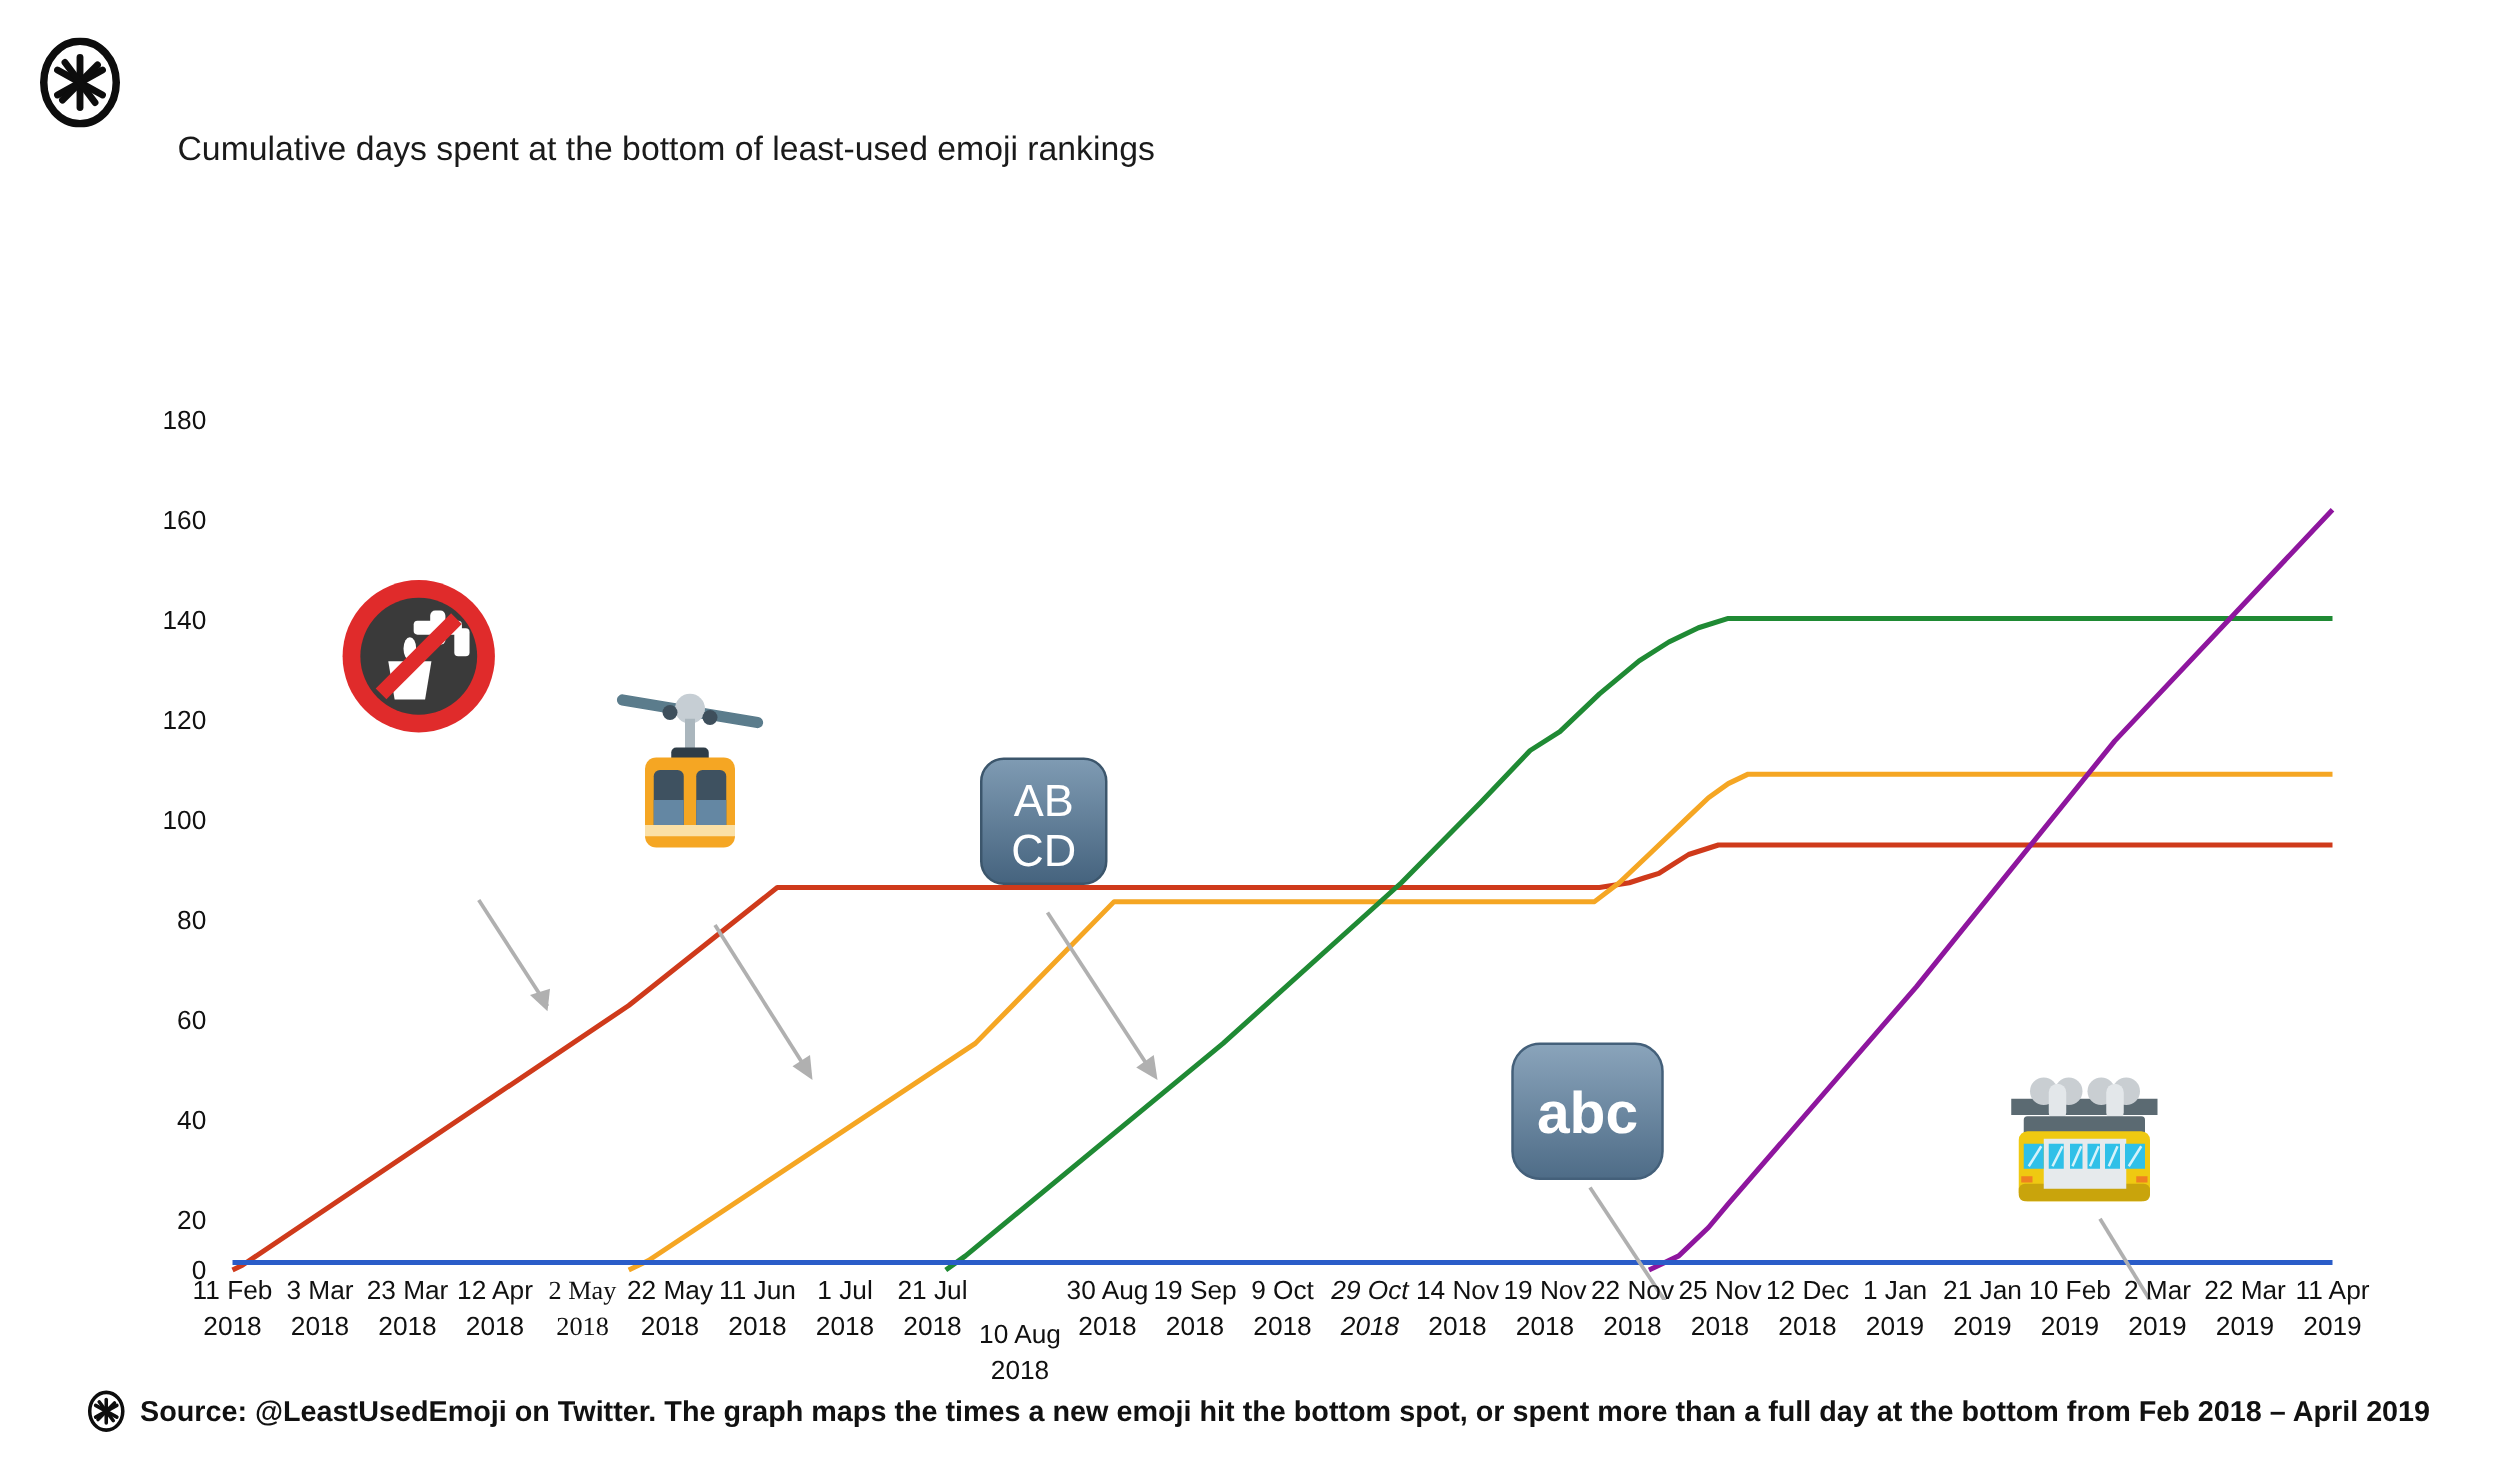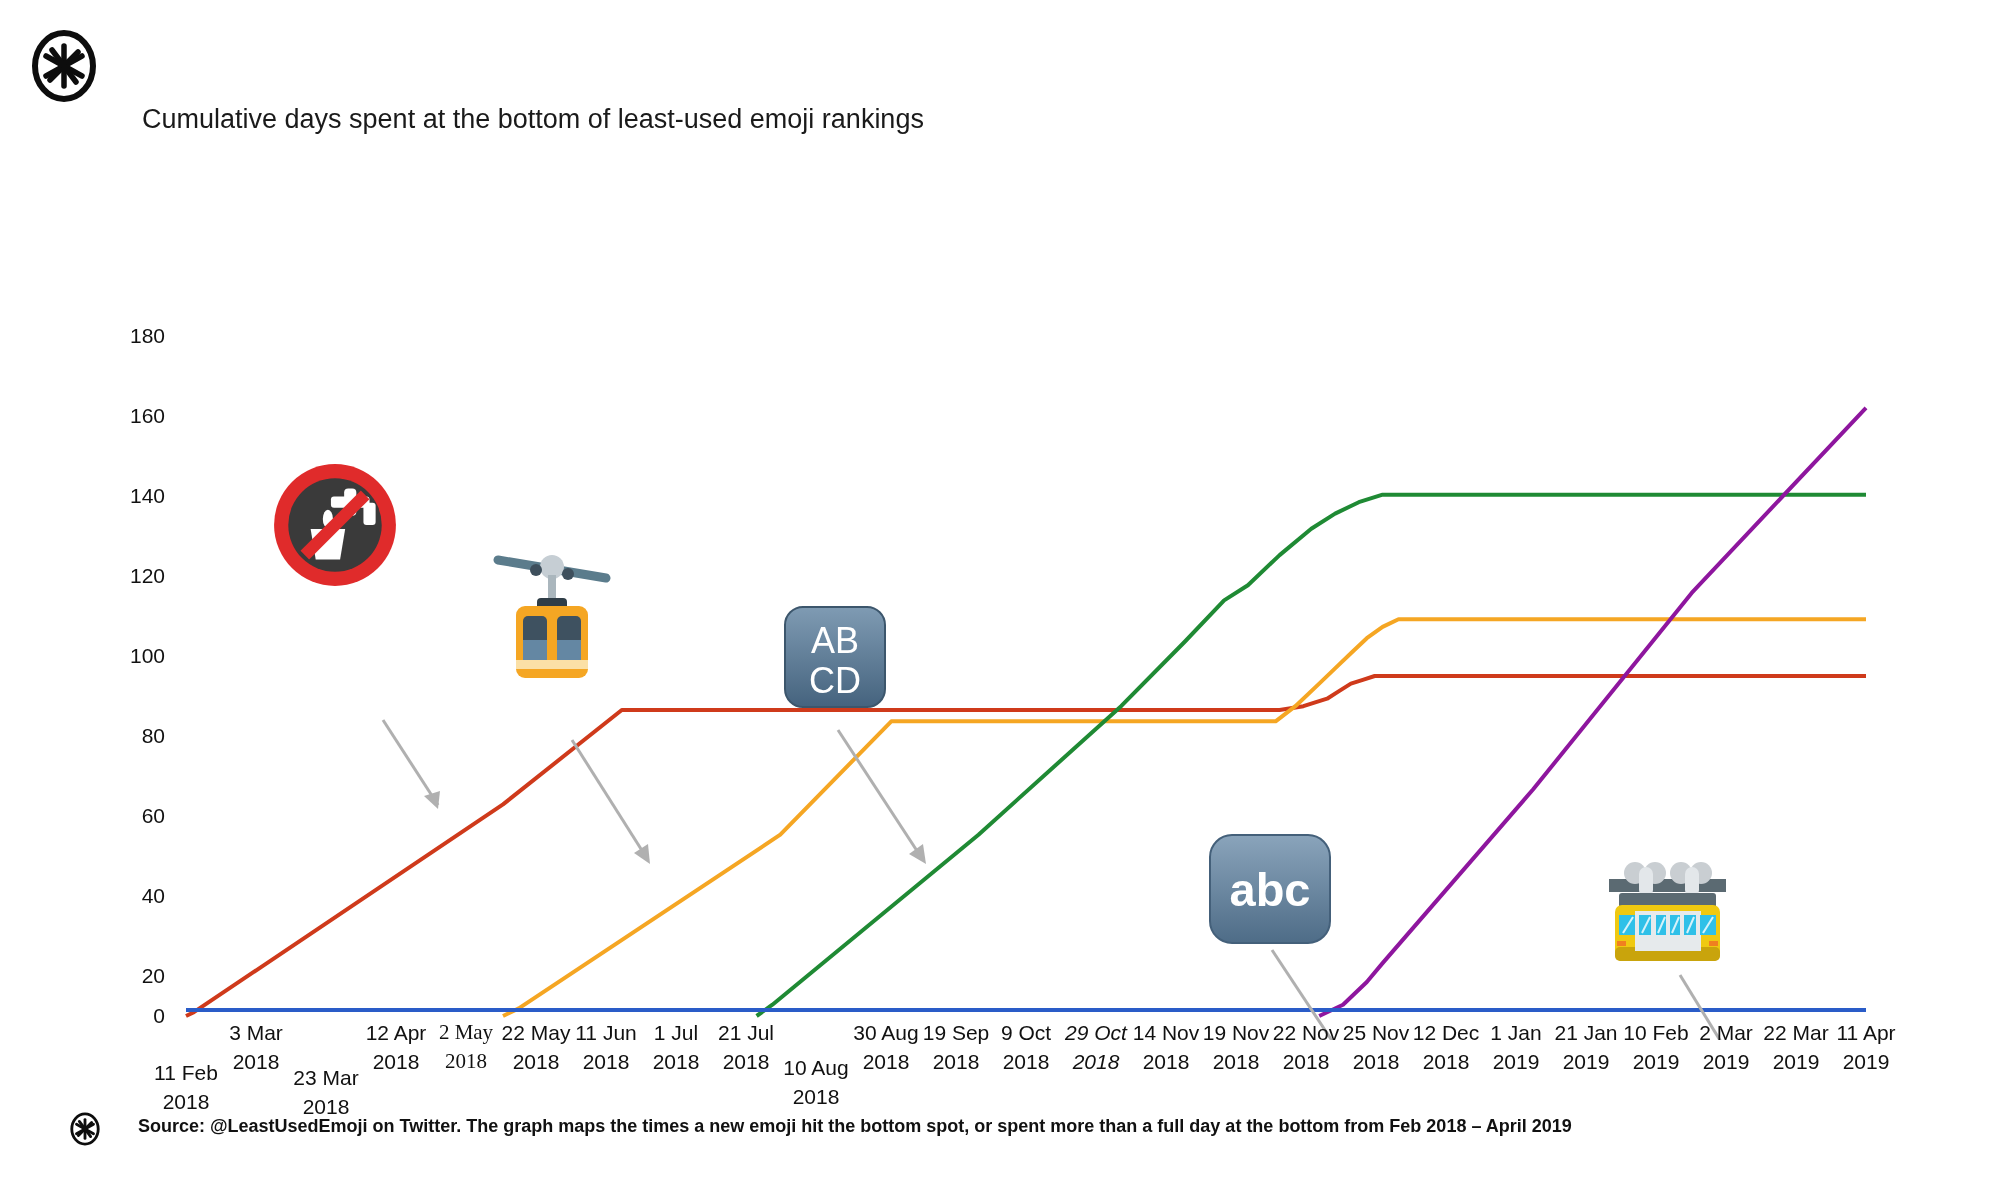--- a/index.html
+++ b/index.html
@@ -124,25 +124,24 @@
     position: absolute;
     left: 68px;
     top: 4px;
     width: 34px;
     height: 34px;
   }
   #source-text {
     position: absolute;
     left: 112px;
     top: 8px;
-    font-size: 18px;
+    font-size: 23px;
     font-weight: bold;
     color: #111111;
     white-space: nowrap;
-    margin-left: 26px;
   }
 </style>
 </head>
 <body>
 
 <div id="header">
 
   <svg id="brand-logo" viewBox="0 0 72 72">
     <ellipse cx="36" cy="36" rx="29" ry="33" fill="none" stroke="#0d0d0d" stroke-width="6"></ellipse>
     <g stroke="#0d0d0d" stroke-width="5.5" stroke-linecap="round">
@@ -284,29 +283,29 @@
         <line x1="67" y1="80" x2="74" y2="64"></line>
       <line x1="82" y1="80" x2="89" y2="64"></line>
         <line x1="98" y1="80" x2="108" y2="64"></line>
     </g>
     <rect x="12" y="88" width="9" height="5" fill="#f08020"></rect>
     <rect x="104" y="88" width="9" height="5" fill="#f08020"></rect>
   </svg>
 </div>
 
 <div id="xaxis">
-    <div class="xtick" style="left: 126px; top: 0px; margin-top: 40px;">
+    <div class="xtick" style="left: 126px; top: 0px;">
       <span class="d">11 Feb</span>
       <span class="y">2018</span>
     </div>
     <div class="xtick" style="left: 196px; top: 0px;">
       <span class="d">3 Mar</span>
       <span class="y">2018</span>
     </div>
-    <div class="xtick" style="left: 266px; top: 0px; margin-top: 45px;">
+    <div class="xtick" style="left: 266px; top: 0px;">
       <span class="d">23 Mar</span>
       <span class="y">2018</span>
     </div>
     <div class="xtick" style="left: 336px; top: 0px;">
       <span class="d">12 Apr</span>
       <span class="y">2018</span>
     </div>
     <div class="xtick" style="left: 406px; top: 0px; font-family: Liberation Serif, serif;">
       <span class="d">2 May</span>
       <span class="y">2018</span>

